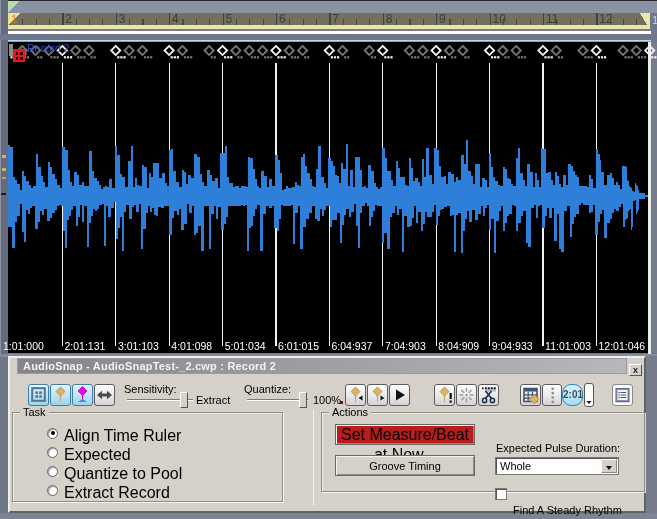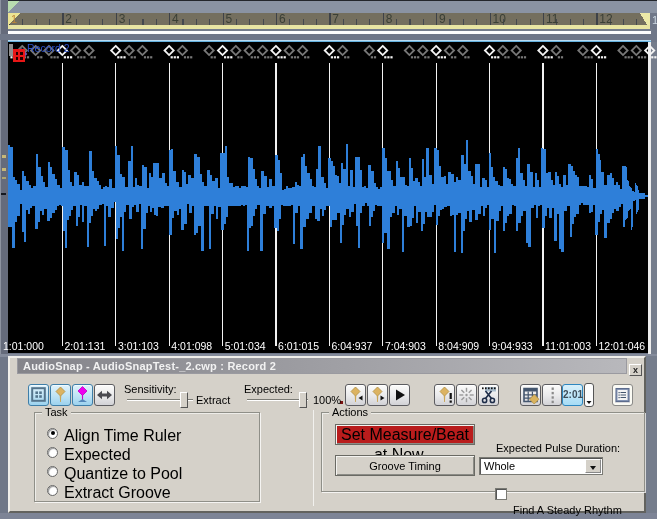--- a/index.html
+++ b/index.html
@@ -319,21 +319,21 @@
 <div class="btn" style="left:94px;top:384px;width:21px;height:22px">
     <svg width="19" height="20" viewBox="0 0 19 20" style="display:block;margin:0 auto">
       <path d="M2 10l5-4.2v2.7h5V5.8L17 10l-5 4.2v-2.7H7v2.7Z" fill="#4a4a50"></path>
     </svg>
   </div>
 <div class="abs" style="left:340px;top:401px;width:3px;height:3px;background:#7a1010"></div>
 <div class="lbl" style="left:124px;top:383px">Sensitivity:</div>
 <div class="abs" style="left:127px;top:399px;width:66px;height:2px;background:#7a7a74;border-bottom:1px solid #fff"></div>
 <div class="abs" style="left:180px;top:392px;width:8px;height:16px;background:#d5d1c9;border-top:1px solid #fff;border-left:1px solid #fff;border-right:1.5px solid #555;border-bottom:1.5px solid #555"></div>
 <div class="lbl" style="left:196px;top:394px">Extract</div>
-<div class="lbl" style="left:244px;top:383px">Expected:</div>
+<div class="lbl" style="left:244px;top:383px">Quantize:</div>
 <div class="abs" style="left:247px;top:399px;width:61px;height:2px;background:#7a7a74;border-bottom:1px solid #fff"></div>
 <div class="abs" style="left:299px;top:392px;width:8px;height:16px;background:#d5d1c9;border-top:1px solid #fff;border-left:1px solid #fff;border-right:1.5px solid #555;border-bottom:1.5px solid #555"></div>
 <div class="lbl" style="left:313px;top:394px">100%</div>
 <div class="btn" style="left:345px;top:384px;width:21px;height:22px">
     <svg width="19" height="20" viewBox="0 0 19 20" style="display:block;margin:0 auto">
       <path d="M9.5 2L14 6.5L9.5 11L5 6.5Z" fill="#dcb361" stroke="#b08e40" stroke-width="0.8"></path>
       <path d="M8.7 10.5h1.6L9.9 17h-0.8Z" fill="#caa656"></path>
       <path d="M16.5 10.5v5l-4-2.5Z" fill="#111"></path>
     </svg>
   </div>
@@ -392,56 +392,56 @@
     </svg>
   </div>
 <div class="btn" style="left:542px;top:384px;width:20px;height:22px">
     <svg width="19" height="20" viewBox="0 0 19 20" style="display:block;margin:0 auto">
       <rect x="8.6" y="2.5" width="2.2" height="2.4" fill="#8a8a8a"></rect>
       <rect x="8.6" y="6.9" width="2.2" height="2.4" fill="#8a8a8a"></rect>
       <rect x="8.6" y="11.3" width="2.2" height="2.4" fill="#8a8a8a"></rect>
       <rect x="8.6" y="15.7" width="2.2" height="2.4" fill="#8a8a8a"></rect>
     </svg>
   </div>
-<div class="abs" style="left:562px;top:384px;width:21px;height:22px;border-radius:3px;border:1.5px solid #2d87c0;background:linear-gradient(#d8f0fb,#a6dcf5);font-size:10px;font-weight:bold;color:#3e4e5a;text-align:center;line-height:20px">2:01</div>
+<div class="abs" style="left:562px;top:384px;width:21px;height:22px;border-radius:9px;border:1.5px solid #2d87c0;background:linear-gradient(#d8f0fb,#a6dcf5);font-size:10px;font-weight:bold;color:#3e4e5a;text-align:center;line-height:20px">2:01</div>
 <div class="abs" style="left:584px;top:383px;width:10px;height:24px;border-radius:3px;border:1px solid #555;background:#fdfdfd"><svg width="8" height="22">
       <path d="M1.5 17l2.5 3L6.5 17Z" fill="#111"></path>
     </svg></div>
 <div class="btn" style="left:612px;top:384px;width:21px;height:22px;border-color:#8a8a88;box-shadow:inset 0 0 0 2px #fbfbf4">
     <svg width="19" height="20" viewBox="0 0 19 20" style="display:block;margin:0 auto">
       <rect x="3" y="3.5" width="13" height="13" fill="#8494b4" stroke="#5c6c8c" stroke-width="1"></rect>
       <rect x="4.5" y="5" width="10" height="10" fill="#f4f4f4"></rect>
       <g stroke="#44566e" stroke-width="1.2">
         <path d="M7.5 7.5h5.5M7.5 10h5.5M7.5 12.5h5.5"></path>
       </g>
       <rect x="5.5" y="7" width="1.2" height="1.2" fill="#44566e"></rect>
       <rect x="5.5" y="9.5" width="1.2" height="1.2" fill="#44566e"></rect>
       <rect x="5.5" y="12" width="1.2" height="1.2" fill="#44566e"></rect>
     </svg>
   </div>
-<div class="gbox" style="left:34px;top:412px;width:226px;height:90px">
+<div class="gbox" style="left:12px;top:412px;width:271px;height:90px">
     <div class="gcap">Task</div>
   </div>
 <div class="radio" style="left:47px;top:427.5px">
     <div style="position:absolute;left:2.5px;top:2.5px;width:4px;height:4px;border-radius:50%;background:#000"></div>
   </div>
 <div class="rtxt" style="left:64px;top:426.5px">Align Time Ruler</div>
 <div class="radio" style="left:47px;top:446.7px"></div>
 <div class="rtxt" style="left:64px;top:445.7px">Expected</div>
 <div class="radio" style="left:47px;top:465.9px"></div>
 <div class="rtxt" style="left:64px;top:464.9px">Quantize to Pool</div>
 <div class="radio" style="left:47px;top:485.1px"></div>
-<div class="rtxt" style="left:64px;top:484.1px">Extract Groove</div>
+<div class="rtxt" style="left:64px;top:484.1px">Extract Record</div>
 <div class="abs" style="left:313px;top:410px;width:1px;height:96px;background:#8f8f88;border-right:1px solid #f2f1ee"></div>
 <div class="gbox" style="left:321px;top:412px;width:324px;height:80px">
     <div class="gcap">Actions</div>
   </div>
 <div style="position:absolute;background:#b91c1c;border:1px solid #6a6a64;box-shadow:inset 1px 1px 0 #f4f3f0,inset -1px -1px 0 #8c8c86;font-size:16px;text-align:center;color:#000;left:335px;top:424px;width:140px;height:21px;line-height:20px">Set Measure/Beat at Now...</div>
 <div style="position:absolute;background:#d5d1c9;border:1px solid #6a6a64;box-shadow:inset 1px 1px 0 #f4f3f0,inset -1px -1px 0 #8c8c86;font-size:11px;text-align:center;color:#000;left:335px;top:455px;width:140px;height:21px;line-height:20px">Groove Timing</div>
 <div class="lbl" style="left:496px;top:442px">Expected Pulse Duration:</div>
-<div class="abs" style="left:479px;top:457px;width:124px;height:18px;background:#fff;border:1px solid #7a7a74;box-shadow:inset 1px 1px 0 #555">
+<div class="abs" style="left:495px;top:457px;width:124px;height:18px;background:#fff;border:1px solid #7a7a74;box-shadow:inset 1px 1px 0 #555">
     <span style="position:absolute;left:4px;top:2px;font-size:11px">Whole</span>
     <div style="position:absolute;right:1px;top:1px;width:16px;height:14px;background:#d5d1c9;border:1px solid #888;border-top-color:#fff;border-left-color:#fff"><svg width="14" height="13">
         <path d="M4 5l3 4l3-4Z" fill="#111"></path>
       </svg></div>
   </div>
 <div class="abs" style="left:495px;top:488px;width:12px;height:12px;background:#fff;border:1px solid #7a7a74;box-shadow:inset 1px 1px 0 #555"></div>
 <div class="lbl" style="left:513px;top:504px">Find A Steady Rhythm</div>
 
 </body></html>

